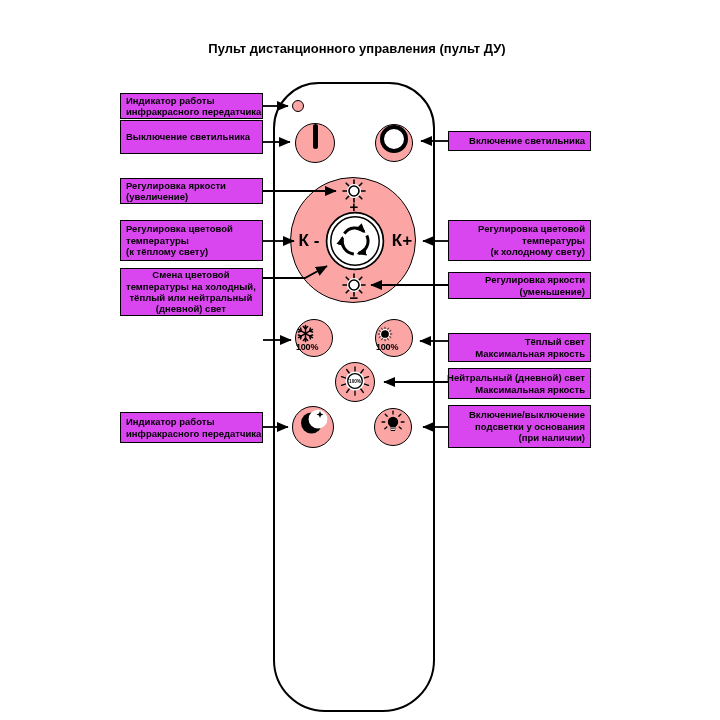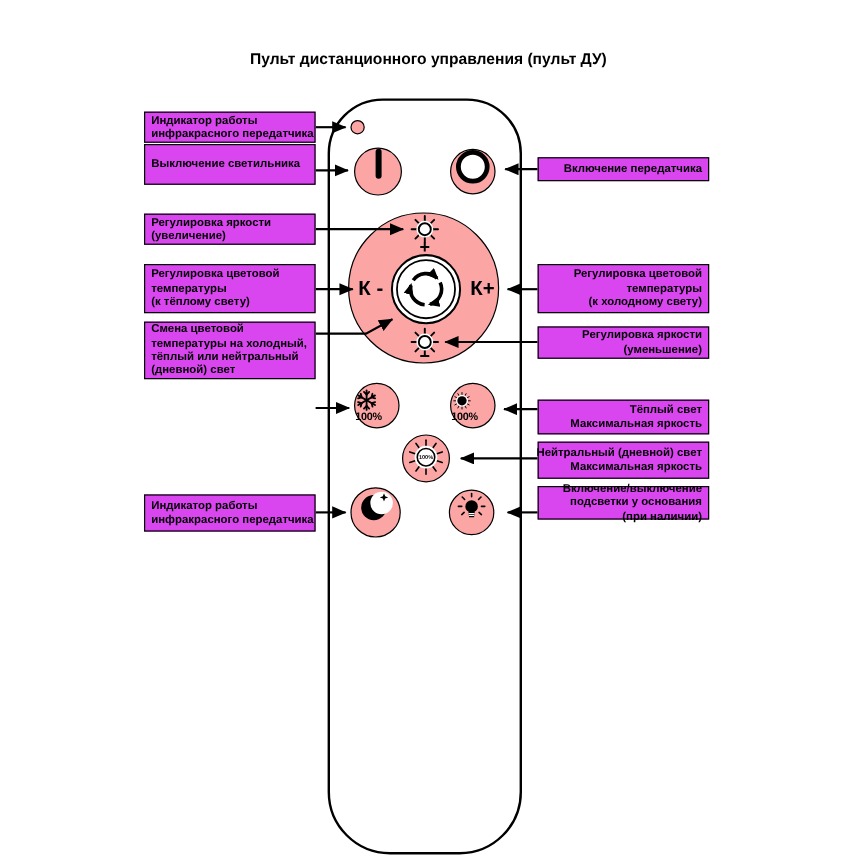--- a/index.html
+++ b/index.html
@@ -228,50 +228,50 @@
   </div>
   <div class="callout left" style="top:178px; height:26px;">
     <span>Регулировка яркости
 (увеличение)</span>
   </div>
   <div class="callout left" style="top:220px; height:41px;">
     <span>Регулировка цветовой
 температуры
 (к тёплому свету)</span>
   </div>
-  <div class="callout left" style="top:268px; height:48px;">
+  <div class="callout left" style="top:268px; height:48px;text-align:center;">
     <span>Смена цветовой
 температуры на холодный,
 тёплый или нейтральный
 (дневной) свет</span>
   </div>
   <div class="callout left" style="top:412px; height:31px;">
     <span>Индикатор работы
 инфракрасного передатчика</span>
   </div>
 
   <div class="callout right" style="top:131px; height:20px;">
-    <span>Включение передатчика</span>
+    <span>Включение светильника</span>
   </div>
   <div class="callout right" style="top:220px; height:41px;">
     <span>Регулировка цветовой
 температуры
 (к холодному свету)</span>
   </div>
   <div class="callout right" style="top:272px; height:27px;">
     <span>Регулировка яркости
 (уменьшение)</span>
   </div>
   <div class="callout right" style="top:313px; height:29px;margin-top:20px;">
     <span>Тёплый свет
 Максимальная яркость</span>
   </div>
   <div class="callout right" style="top:368px; height:31px;">
     <span>Нейтральный (дневной) свет
 Максимальная яркость</span>
   </div>
-  <div class="callout right" style="top:405px; height:28px;">
+  <div class="callout right" style="top:405px; height:43px;">
     <span>Включение/выключение
 подсветки у основания
 (при наличии)</span>
   </div>
 
 </div>
 
 </body></html>

